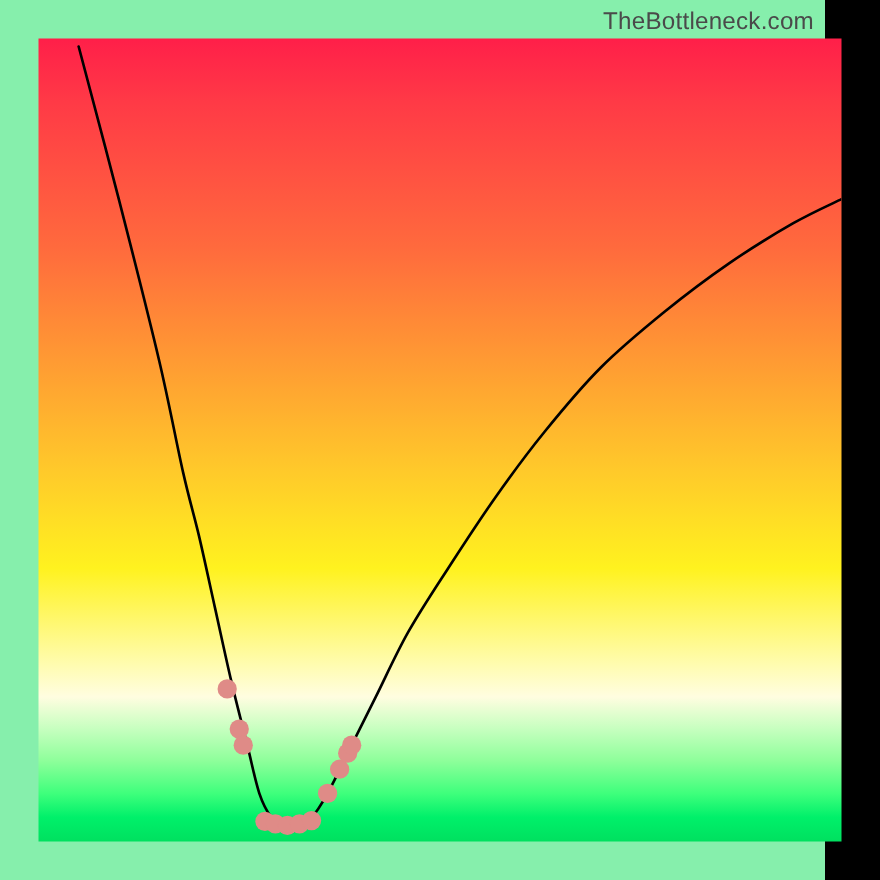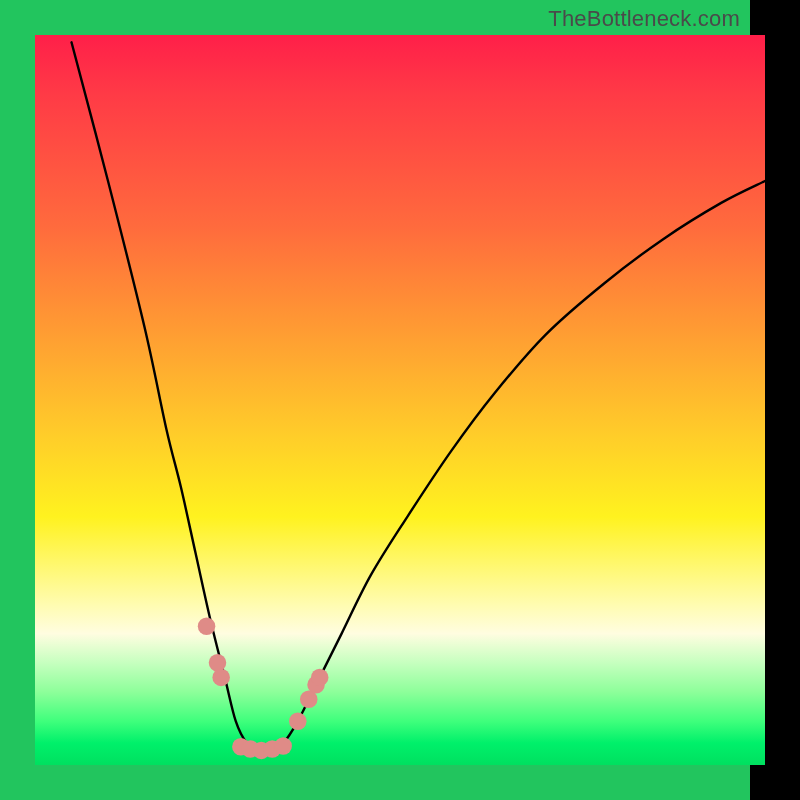--- a/index.html
+++ b/index.html
@@ -8,21 +8,21 @@
     width: 800px;
     height: 800px;
     overflow: hidden;
     background: #000;
     font-family: Arial, Helvetica, sans-serif;
   }
   .frame {
     position: relative;
     width: 750px;
     height: 800px;
-    background: #22c55e;
+    background: #86efac;
   }
   .plot-area {
     position: absolute;
     left: 35px;
     top: 35px;
     width: 730px;
     height: 730px;
     overflow: hidden;
     
     background: linear-gradient(

